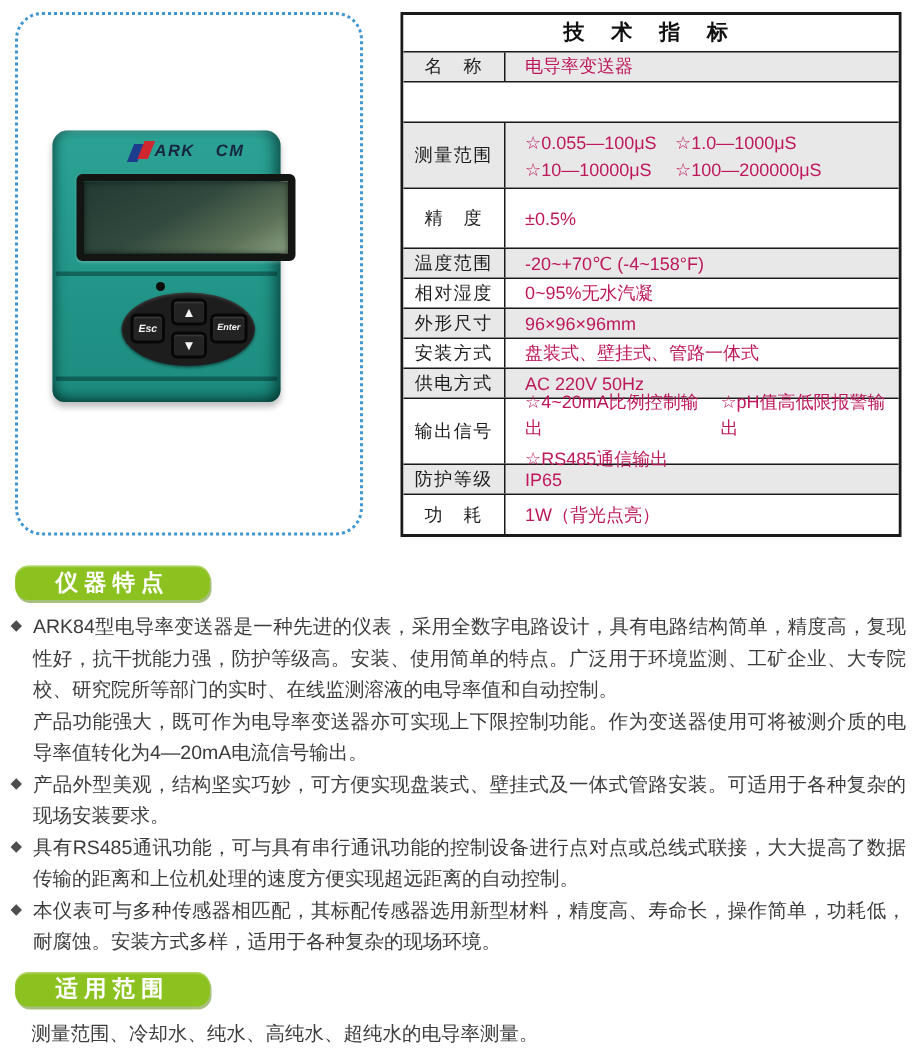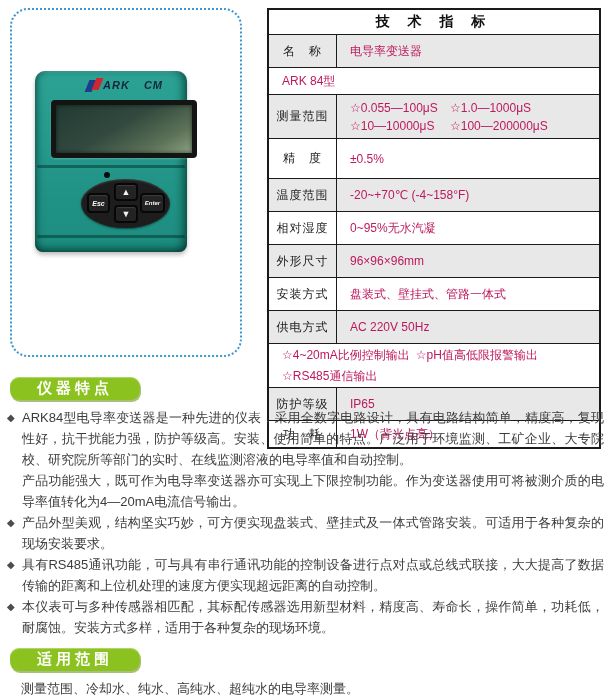--- a/index.html
+++ b/index.html
@@ -3,21 +3,21 @@
 <meta charset="utf-8">
 <style>
   * { margin:0; padding:0; box-sizing:border-box; }
   html,body { width:610px; height:700px; background:#ffffff; overflow:hidden;
     font-family:"Liberation Sans","DejaVu Sans",sans-serif; }
   .abs { position:absolute; }
 
   
   .figure-box { left:10px; top:8px; width:232px; height:349px;
     border:2px dotted #3e96d3; border-radius:18px; }
-  .device { position:absolute; left:23px; top:61px; width:152px; height:181px;
+  .device { position:absolute; left:23px; top:77px; width:152px; height:181px;
     background:linear-gradient(180deg,#2ca295 0%,#23978a 50%,#1c8c7f 100%);
     border-radius:10px 10px 8px 8px;
     box-shadow: inset 5px 0 7px -3px rgba(0,45,40,.6),
                 inset -7px 0 9px -3px rgba(0,45,40,.65),
                 inset 0 -8px 9px -5px rgba(0,35,30,.55),
                 inset 0 3px 3px -2px rgba(255,255,255,.25),
                 0 3px 4px rgba(0,0,0,.25); }
   .brand { position:absolute; right:24px; top:8px; font-size:11px; font-weight:bold;
     font-style:italic; color:#16263f; letter-spacing:1px; word-spacing:10px; }
   .logo { position:absolute; left:50px; top:7px; width:20px; height:15px; }
@@ -57,21 +57,21 @@
   .tlabel { width:68px; border-right:1px solid #1a1a1a; display:flex;
     align-items:center; justify-content:center; font-size:12px; color:#1c1c1c;
     letter-spacing:1px; flex-shrink:0; text-align:center; }
   .tval { flex:1; display:flex; align-items:center; padding-left:13px;
     font-size:12px; color:#be185d; }
   .tval.multi { flex-direction:column; align-items:stretch; justify-content:center;
     gap:4px; }
   .vline { display:flex; align-items:center; }
   .vline .vA  { width:100px; }
   .vline .vA2 { margin-right:6px; }
-  .h-title{height:24px;} .h-s{height:33px;} .h-m{height:27px;}
+  .h-title{height:24px;} .h-s{height:20px;} .h-m{height:27px;}
   .h-24{height:40px;} .h-tall{height:44px;}
 
   
   .badge { width:130px; height:23px; background:#8cc21f; border-radius:9px;
     color:#ffffff; font-size:15px; font-weight:bold; letter-spacing:4px;
     display:flex; align-items:center; justify-content:center;
     box-shadow:1px 2px 0 rgba(95,140,20,.55), inset 0 1px 1px rgba(255,255,255,.35); }
   .badge-features { left:10px; top:377px; }
   .badge-application { left:10px; top:648px; }
   .feat-list { left:7px; top:407px; width:597px; }
@@ -110,21 +110,20 @@
 
 <div class="abs spec-table">
   <div class="trow h-title">
     <div class="t-title">技 术 指 标</div>
   </div>
   <div class="trow gray h-s">
     <div class="tlabel">名　称</div>
     <div class="tval">电导率变送器</div>
   </div>
   <div class="trow h-m">
-    <div class="tval">ARK 84型</div>
   </div>
   <div class="trow gray h-tall">
     <div class="tlabel">测量范围</div>
     <div class="tval multi">
       <div class="vline">
         <span class="vA">☆0.055—100μS</span>
         <span>☆1.0—1000μS</span>
       </div>
       <div class="vline">
         <span class="vA">☆10—10000μS</span>
@@ -150,20 +149,21 @@
   </div>
   <div class="trow h-s">
     <div class="tlabel">安装方式</div>
     <div class="tval">盘装式、壁挂式、管路一体式</div>
   </div>
   <div class="trow gray h-s">
     <div class="tlabel">供电方式</div>
     <div class="tval">AC 220V 50Hz</div>
   </div>
   <div class="trow h-tall">
+    <div class="tlabel">输出信号</div>
     <div class="tval multi">
       <div class="vline">
         <span class="vA2">☆4~20mA比例控制输出</span>
         <span>☆pH值高低限报警输出</span>
       </div>
       <div class="vline">
         <span>☆RS485通信输出</span>
       </div>
     </div>
   </div>

